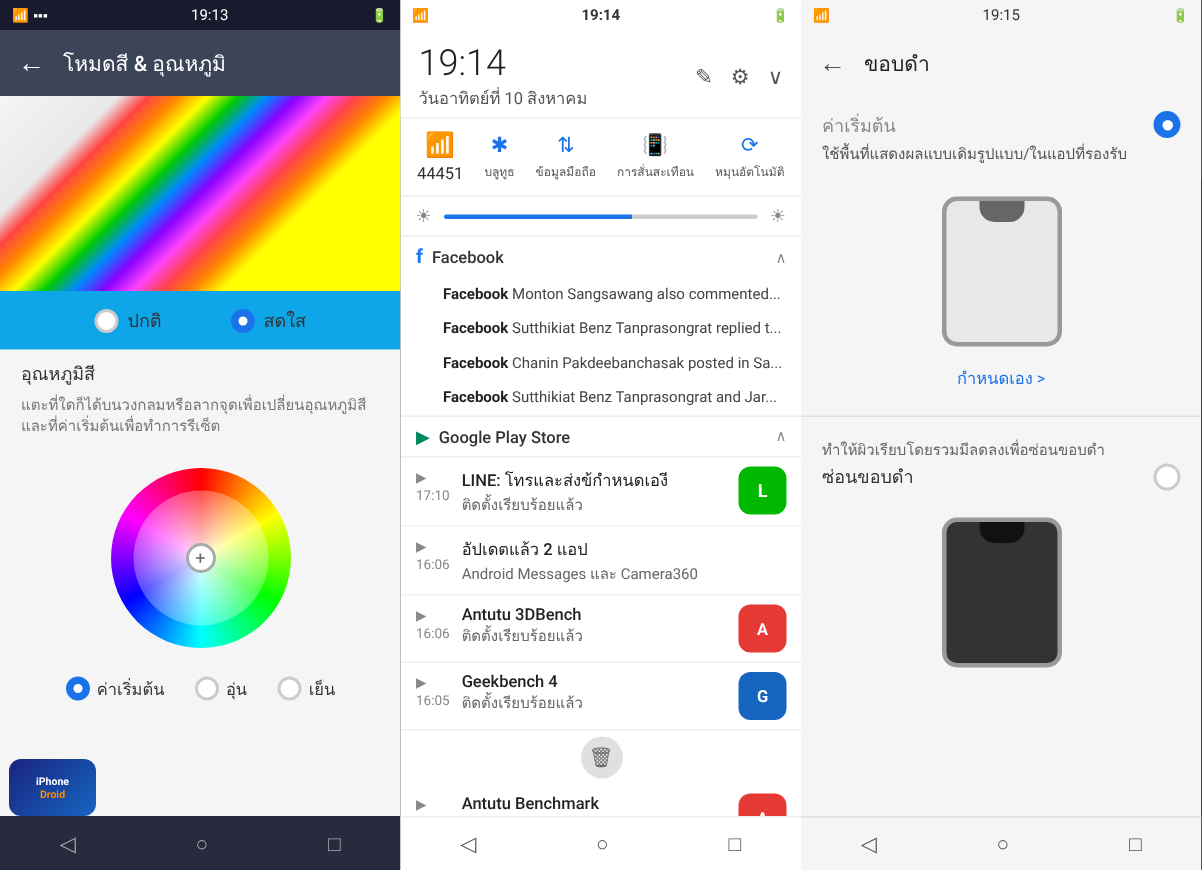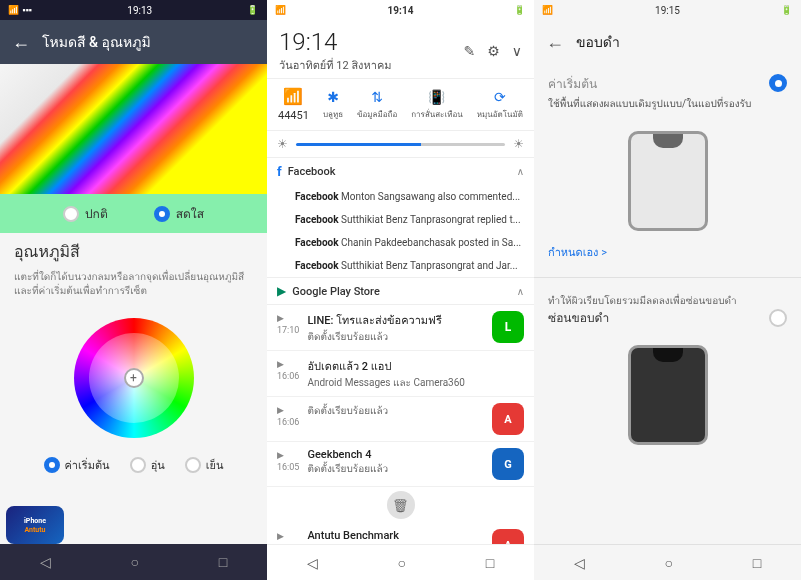--- a/index.html
+++ b/index.html
@@ -76,21 +76,21 @@
         #ff4444 60%, #ff8800 65%, #ffff00 70%);
       flex-shrink: 0;
     }
 
     .p1-radio-row {
       display: flex;
       align-items: center;
       justify-content: center;
       gap: 46px;
       padding: 10px 0;
-      background: #86efac;
+      background: #0ea5e9;
       flex-shrink: 0;
     }
     .p1-radio-item {
       display: flex;
       align-items: center;
       gap: 6px;
       font-size: 12px;
       color: #333;
     }
     .radio-circle {
@@ -110,21 +110,21 @@
     .radio-circle.selected::after {
       content: '';
       width: 6px;
       height: 6px;
       background: #fff;
       border-radius: 50%;
     }
 
     .p1-section-label {
       padding: 6px 14px 4px;
-      font-size: 16px;
+      font-size: 12px;
       color: #333;
       font-weight: 500;
     }
     .p1-description {
       padding: 2px 14px 10px;
       font-size: 10px;
       color: #777;
       line-height: 1.4;
     }
 
@@ -623,21 +623,21 @@
       <span>อุ่น</span>
     </div>
     <div class="p1-bottom-radio-item">
       <div class="radio-circle"></div>
       <span>เย็น</span>
     </div>
   </div>
 
   <div class="iphone-droid-badge">
     <span class="ib-top">iPhone</span>
-    <span class="ib-bottom">Antutu</span>
+    <span class="ib-bottom">Droid</span>
   </div>
 
   <div class="p1-navbar">
     <span class="nav-icon">◁</span>
     <span class="nav-icon">○</span>
     <span class="nav-icon">□</span>
   </div>
 </div>
 
 <div class="panel panel-2" style="position:relative;">
@@ -648,21 +648,21 @@
     <div style="font-weight:bold;font-size:10px;color:#333;">19:14</div>
     <div style="font-size:9px;color:#333;display:flex;align-items:center;gap:3px;">
       <span>🔋</span>
     </div>
   </div>
 
   <div class="p2-topbar">
     <div class="p2-time-row">
       <div>
         <div class="p2-time">19:14</div>
-        <div class="p2-date">วันอาทิตย์ที่ 12 สิงหาคม</div>
+        <div class="p2-date">วันอาทิตย์ที่ 10 สิงหาคม</div>
       </div>
       <div class="p2-topbar-icons">
         <span class="p2-topbar-icon">✎</span>
         <span class="p2-topbar-icon">⚙</span>
         <span class="p2-topbar-icon">∨</span>
       </div>
     </div>
   </div>
 
   <div class="p2-quick-tiles">
@@ -731,21 +731,21 @@
         <span class="p2-notif-group-chevron">∧</span>
       </div>
     </div>
 
     <div class="p2-notif-row">
       <div class="p2-notif-left">
         <span class="p2-notif-play-icon">▶</span>
         <span class="p2-notif-time-small">17:10</span>
       </div>
       <div class="p2-notif-content">
-        <div class="p2-notif-title">LINE: โทรและส่งข้อความฟรี</div>
+        <div class="p2-notif-title">LINE: โทรและส่งข้กำหนดเองี</div>
         <div class="p2-notif-subtitle">ติดตั้งเรียบร้อยแล้ว</div>
       </div>
       <div class="p2-notif-app-icon line">
         <span style="font-weight:bold;font-size:12px;">L</span>
       </div>
     </div>
 
     <div class="p2-notif-row">
       <div class="p2-notif-left">
         <span class="p2-notif-play-icon">▶</span>
@@ -756,20 +756,21 @@
         <div class="p2-notif-subtitle">Android Messages และ Camera360</div>
       </div>
     </div>
 
     <div class="p2-notif-row">
       <div class="p2-notif-left">
         <span class="p2-notif-play-icon">▶</span>
         <span class="p2-notif-time-small">16:06</span>
       </div>
       <div class="p2-notif-content">
+        <div class="p2-notif-title">Antutu 3DBench</div>
         <div class="p2-notif-subtitle">ติดตั้งเรียบร้อยแล้ว</div>
       </div>
       <div class="p2-notif-app-icon antutu">
         <span style="font-weight:bold;font-size:11px;">A</span>
       </div>
     </div>
 
     <div class="p2-notif-row">
       <div class="p2-notif-left">
         <span class="p2-notif-play-icon">▶</span>
@@ -832,21 +833,21 @@
     </div>
     <div class="p3-radio-blue"></div>
   </div>
 
   <div class="p3-phone-preview-container">
     <div class="p3-phone-preview">
       <div class="p3-phone-notch"></div>
     </div>
   </div>
 
-  <div style="display:flex;justify-content:flex-start;padding:2px 14px 8px;">
+  <div style="display:flex;justify-content:center;padding:2px 14px 8px;">
     <span style="color:#1a73e8;font-size:11px;">กำหนดเอง &gt;</span>
   </div>
 
   <div class="p3-divider"></div>
 
   <div style="padding:8px 14px 4px;">
     <div style="font-size:10px;color:#666;line-height:1.4;">ทำให้ผิวเรียบโดยรวมมีลดลงเพื่อซ่อนขอบดำ</div>
     <div style="display:flex;align-items:center;justify-content:space-between;margin-bottom:4px;">
       <div style="font-size:12px;color:#333;font-weight:500;">ซ่อนขอบดำ</div>
       <div class="p3-radio-empty"></div>

